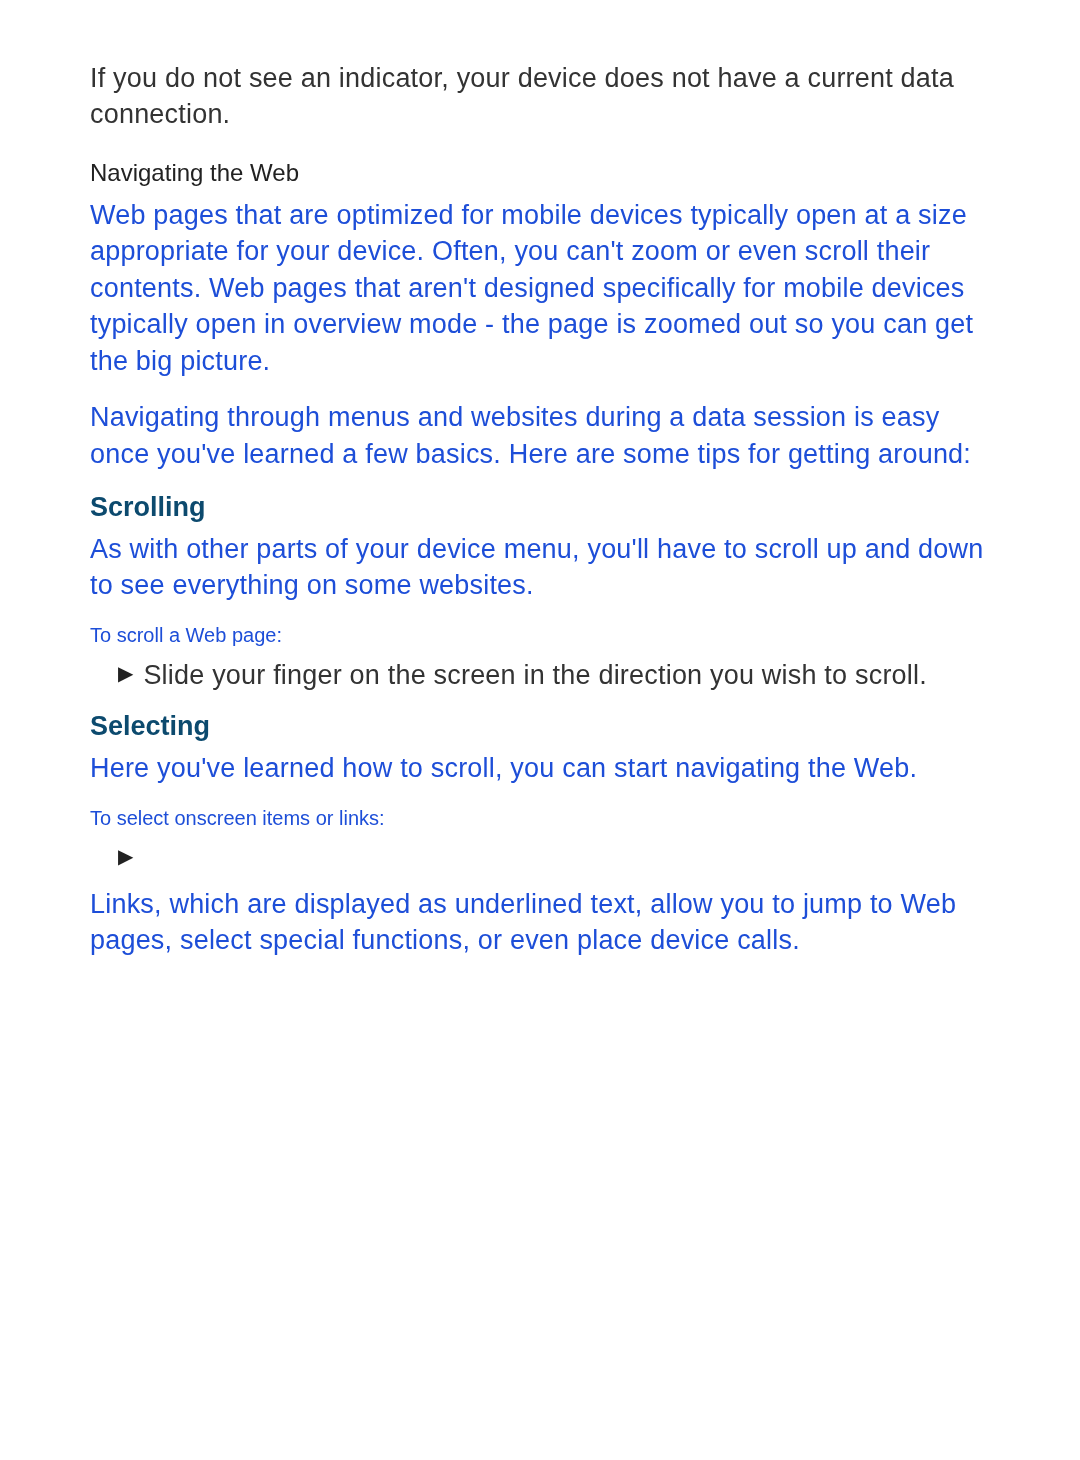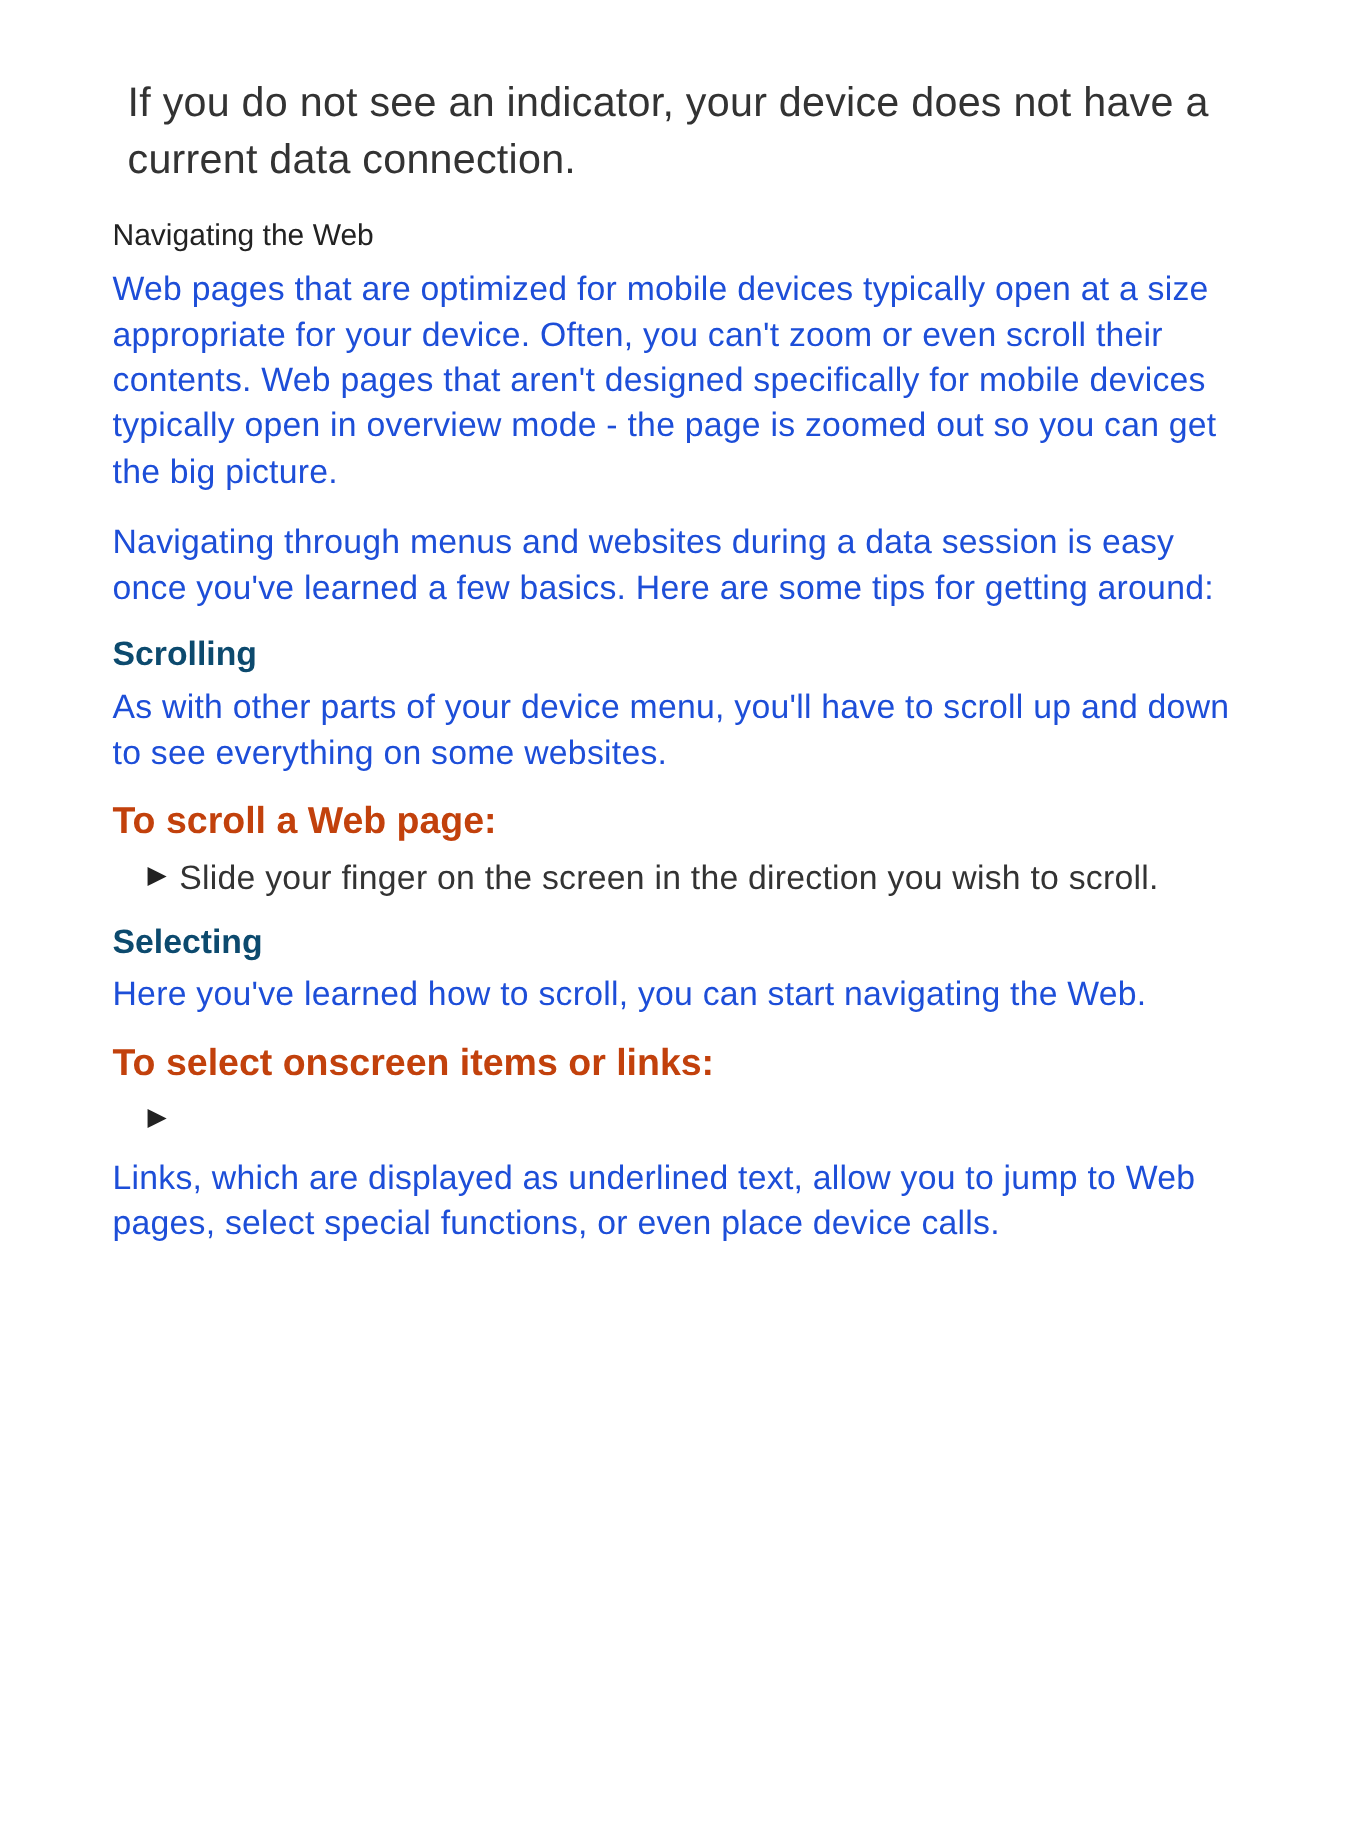--- a/index.html
+++ b/index.html
@@ -27,25 +27,25 @@
     color: #333333;
     margin-right: 6px;
     font-weight: 400;
   }
   .section-title {
     font-size: 22px;
     color: #333333;
     font-weight: 500;
   }
   .intro-text {
-    font-size: 33px;
+    font-size: 27px;
     line-height: 1.35;
     font-weight: 300;
     color: #333333;
-    margin: 0 0 26px 12px;
+    margin: 0 0 26px 0;
     letter-spacing: 0.2px;
   }
   .heading1 {
     font-size: 24px;
     font-weight: 400;
     color: #222222;
     margin: 0 0 10px 0;
   }
   .para {
     font-size: 27px;
@@ -55,23 +55,23 @@
     margin: 0 0 20px 0;
     letter-spacing: 0.2px;
   }
   .subheading {
     font-size: 27px;
     font-weight: 600;
     color: #0c4a6e;
     margin: 18px 0 8px 0;
   }
   .instr-heading {
-    font-size: 30px;
-    font-weight: 700;
-    color: #c2410c;
+    font-size: 20px;
+    font-weight: 400;
+    color: #1d4ed8;
     margin: 14px 0 10px 0;
   }
   .bullet-row {
     display: flex;
     align-items: flex-start;
     margin: 0 0 14px 0;
     padding-left: 28px;
   }
   .bullet-icon {
     font-size: 20px;

